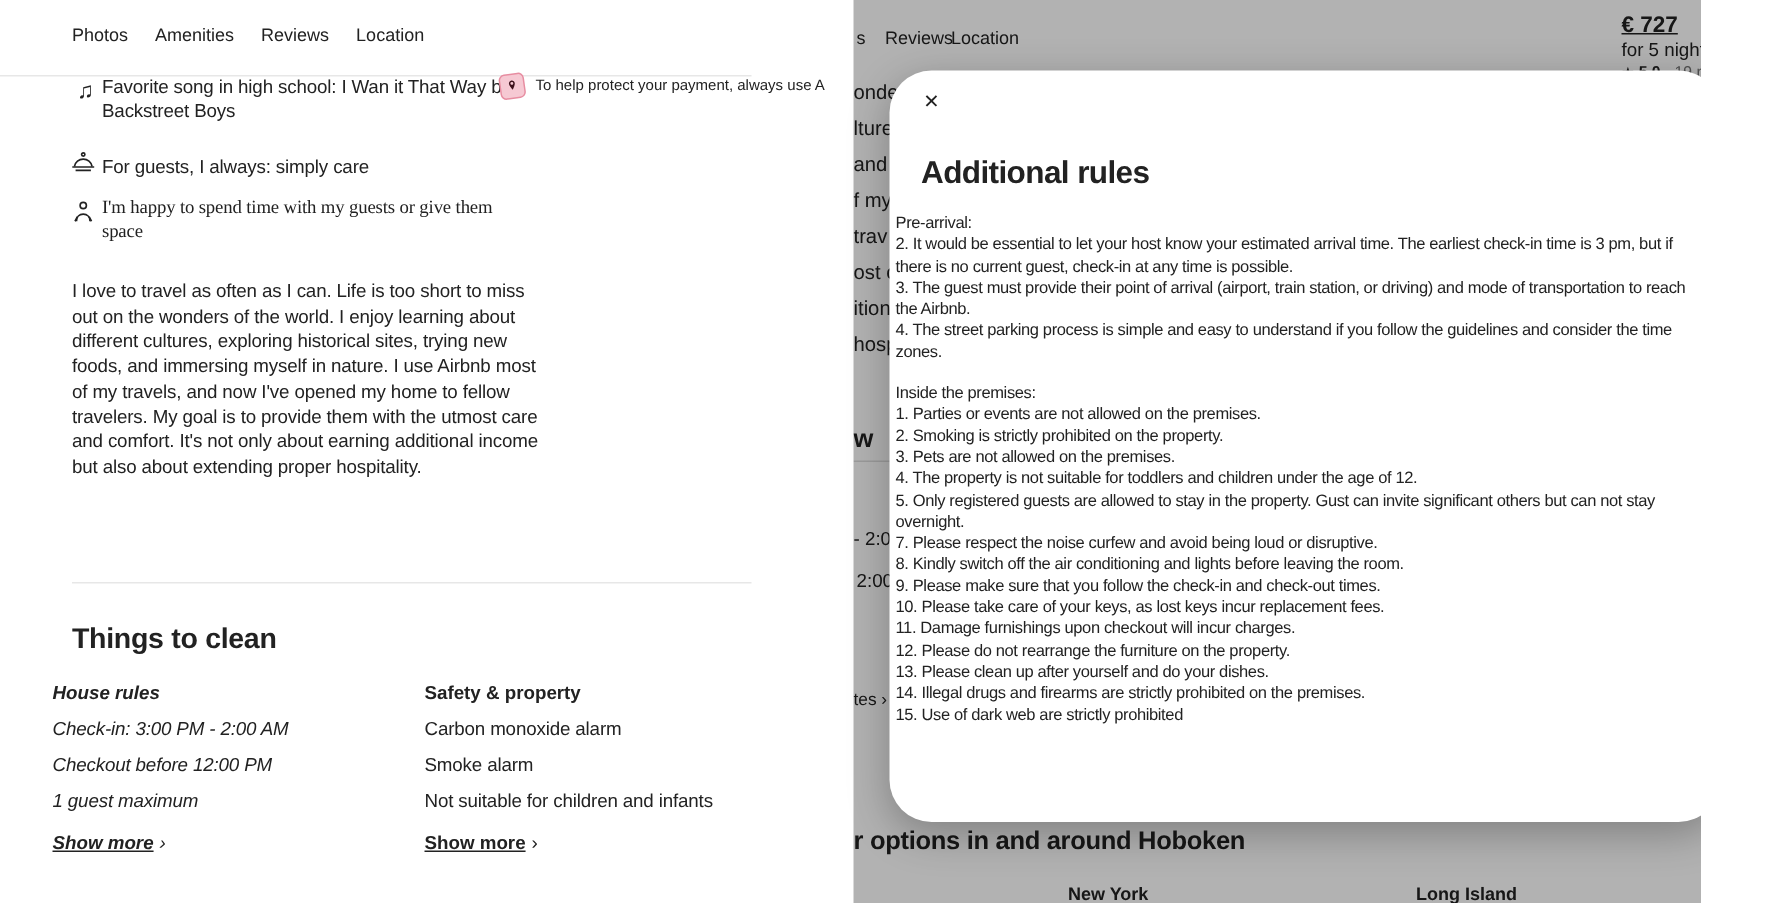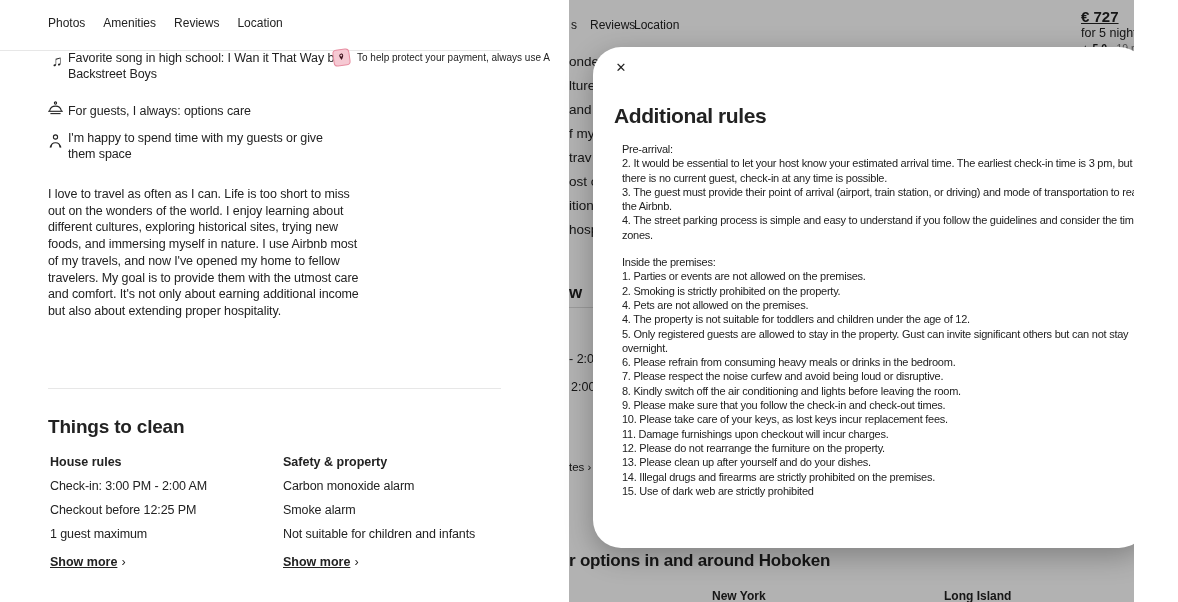--- a/index.html
+++ b/index.html
@@ -14,33 +14,33 @@
   #div-top{left:0;top:50px;width:501px;}
   #div-things{left:48px;top:388px;width:453px;}
 
   .hl-icon{position:absolute;width:18px;height:18px;color:#222;font-size:15px;line-height:18px;text-align:center;}
   .hl-text{position:absolute;left:68px;font-size:12.5px;line-height:16px;letter-spacing:-0.1px;color:#222;}
   #hl1-icon{left:48px;top:52px;}
   #hl1-text{top:50px;width:296px;}
   #hl2-icon{left:46px;top:100px;}
   #hl2-text{top:103px;width:300px;}
   #hl3-icon{left:46px;top:133px;}
-  #hl3-text{top:130px;width:272px;}
+  #hl3-text{top:130px;width:272px;font-family:Liberation Serif, serif;}
 
   #bio{position:absolute;left:48px;top:186px;width:314px;font-size:12.5px;line-height:16.7px;letter-spacing:-0.1px;color:#222;}
 
   #payment-note{position:absolute;left:333px;top:48px;white-space:nowrap;}
   #payment-shield{position:absolute;left:0;top:1px;width:17px;height:17px;background:#F6C9D3;border:1.5px solid #E78DA1;border-radius:4px;transform:rotate(-8deg);}
   #payment-shield svg{position:absolute;left:1px;top:1px;}
   #payment-text{position:absolute;left:24px;top:4px;font-size:10px;color:#222;}
 
   #things-title{position:absolute;left:48px;top:416px;font-size:19px;font-weight:600;letter-spacing:-0.2px;color:#222;}
   .col-header{position:absolute;top:455px;font-size:12.5px;font-weight:700;color:#222;}
   .col-item{position:absolute;font-size:12.5px;color:#222;letter-spacing:-0.1px;white-space:nowrap;}
-  .col1{left:50px;} .col2{left:283px;}
+  .col1{left:35px;font-style:italic;} .col2{left:283px;}
   .row1{top:479px;text-align:right;} .row2{top:503px;} .row3{top:527px;}
   .show-more{position:absolute;top:555px;font-size:12.5px;font-weight:700;color:#222;cursor:pointer;}
   .show-more .lbl{text-decoration:underline;}
   .show-more .chev{font-weight:400;margin-left:4px;}
 
   
   #bg-right{position:absolute;left:569px;top:0;width:609px;height:602px;background:#fff;overflow:hidden;}
   .bg-abs{position:absolute;white-space:nowrap;color:#222;}
   #bg-navfrag{left:2px;top:18px;font-size:12px;font-weight:500;}
   #bg-nav1{left:21px;top:18px;font-size:12px;font-weight:500;}
@@ -66,21 +66,21 @@
   #bg-dest1{left:143px;top:589px;font-size:12px;font-weight:600;}
   #bg-dest2{left:375px;top:589px;font-size:12px;font-weight:600;}
 
   
   #overlay{position:absolute;left:569px;top:0;width:609px;height:602px;background:rgba(0,0,0,0.30);z-index:2;}
 
   
   #modal{position:absolute;left:593px;top:47px;width:554px;height:501px;background:#fff;border-radius:28px;z-index:3;box-shadow:0 8px 28px rgba(0,0,0,0.28);overflow:hidden;}
   #modal-close{position:absolute;left:19px;top:12px;width:18px;height:18px;font-size:13px;line-height:18px;text-align:center;color:#222;cursor:pointer;}
   #modal-title{position:absolute;left:21px;top:57px;font-size:21px;font-weight:700;letter-spacing:-0.4px;color:#222;}
-  #modal-body{position:absolute;left:29px;top:95px;width:531px;font-size:11px;line-height:14.3px;letter-spacing:-0.25px;color:#222;}
+  #modal-body{position:absolute;left:4px;top:95px;width:531px;font-size:11px;line-height:14.3px;letter-spacing:-0.25px;color:#222;}
   .rule{min-height:14.3px;}
   .para-gap{height:13px;}
 </style>
 </head>
 <body>
 
 <div id="stage">
 
   <div id="left-page">
     <div class="nav-tabs">
@@ -97,21 +97,21 @@
     <span class="hl-icon" id="hl2-icon">
       <svg width="17" height="17" viewBox="0 0 17 17">
           <g fill="none" stroke="#222" stroke-width="1.1">
             <circle cx="8.5" cy="3" r="1.1"></circle>
             <path d="M2.6 11 a6 6 0 0 1 11.8 0"></path>
             <path d="M1.2 11.3 h14.6"></path>
             <path d="M3.4 13.6 h10.2"></path>
           </g>
         </svg>
     </span>
-    <div class="hl-text" id="hl2-text">For guests, I always: options care</div>
+    <div class="hl-text" id="hl2-text">For guests, I always: simply care</div>
 
     <span class="hl-icon" id="hl3-icon">
       <svg width="17" height="17" viewBox="0 0 17 17">
           <g fill="none" stroke="#222" stroke-width="1.1">
             <circle cx="8.5" cy="4" r="2.1"></circle>
             <path d="M4 14.5 c0-3 1.9-4.8 4.5-4.8 s4.5 1.8 4.5 4.8"></path>
             <path d="M4.6 11.4 l-1.6 3.1 M12.4 11.4 l1.6 3.1"></path>
           </g>
         </svg>
     </span>
@@ -126,21 +126,21 @@
           </svg>
       </span>
       <span id="payment-text">To help protect your payment, always use A</span>
     </div>
 
     <div class="divider" id="div-things"></div>
     <div id="things-title">Things to clean</div>
 
     <div class="col-header col1">House rules</div>
     <div class="col-item col1 row1">Check-in: 3:00 PM - 2:00 AM</div>
-    <div class="col-item col1 row2">Checkout before 12:25 PM</div>
+    <div class="col-item col1 row2">Checkout before 12:00 PM</div>
     <div class="col-item col1 row3">1 guest maximum</div>
     <div class="show-more col1">
       <span class="lbl">Show more</span><span class="chev">›</span>
     </div>
 
     <div class="col-header col2">Safety &amp; property</div>
     <div class="col-item col2 row1">Carbon monoxide alarm</div>
     <div class="col-item col2 row2">Smoke alarm</div>
     <div class="col-item col2 row3">Not suitable for children and infants</div>
     <div class="show-more col2">
@@ -195,24 +195,23 @@
     <div id="modal-title">Additional rules</div>
     <div id="modal-body">
       <div class="rule">Pre-arrival:</div>
       <div class="rule">2. It would be essential to let your host know your estimated arrival time. The earliest check-in time is 3 pm, but if there is no current guest, check-in at any time is possible.</div>
       <div class="rule">3. The guest must provide their point of arrival (airport, train station, or driving) and mode of transportation to reach the Airbnb.</div>
       <div class="rule">4. The street parking process is simple and easy to understand if you follow the guidelines and consider the time zones.</div>
       <div class="para-gap"></div>
       <div class="rule">Inside the premises:</div>
       <div class="rule">1. Parties or events are not allowed on the premises.</div>
       <div class="rule">2. Smoking is strictly prohibited on the property.</div>
-      <div class="rule">4. Pets are not allowed on the premises.</div>
+      <div class="rule">3. Pets are not allowed on the premises.</div>
       <div class="rule">4. The property is not suitable for toddlers and children under the age of 12.</div>
       <div class="rule"> 5. Only registered guests are allowed to stay in the property. Gust can invite significant others but can not stay overnight.</div>
-      <div class="rule">6. Please refrain from consuming heavy meals or drinks in the bedroom.</div>
       <div class="rule">7. Please respect the noise curfew and avoid being loud or disruptive.</div>
       <div class="rule">8. Kindly switch off the air conditioning and lights before leaving the room.</div>
       <div class="rule">9. Please make sure that you follow the check-in and check-out times.</div>
       <div class="rule">10. Please take care of your keys, as lost keys incur replacement fees.</div>
       <div class="rule">11. Damage furnishings upon checkout will incur charges.</div>
       <div class="rule">12. Please do not rearrange the furniture on the property.</div>
       <div class="rule">13. Please clean up after yourself and do your dishes.</div>
       <div class="rule">14. Illegal drugs and firearms are strictly prohibited on the premises.</div>
       <div class="rule">15. Use of dark web are strictly prohibited</div>
     </div>

